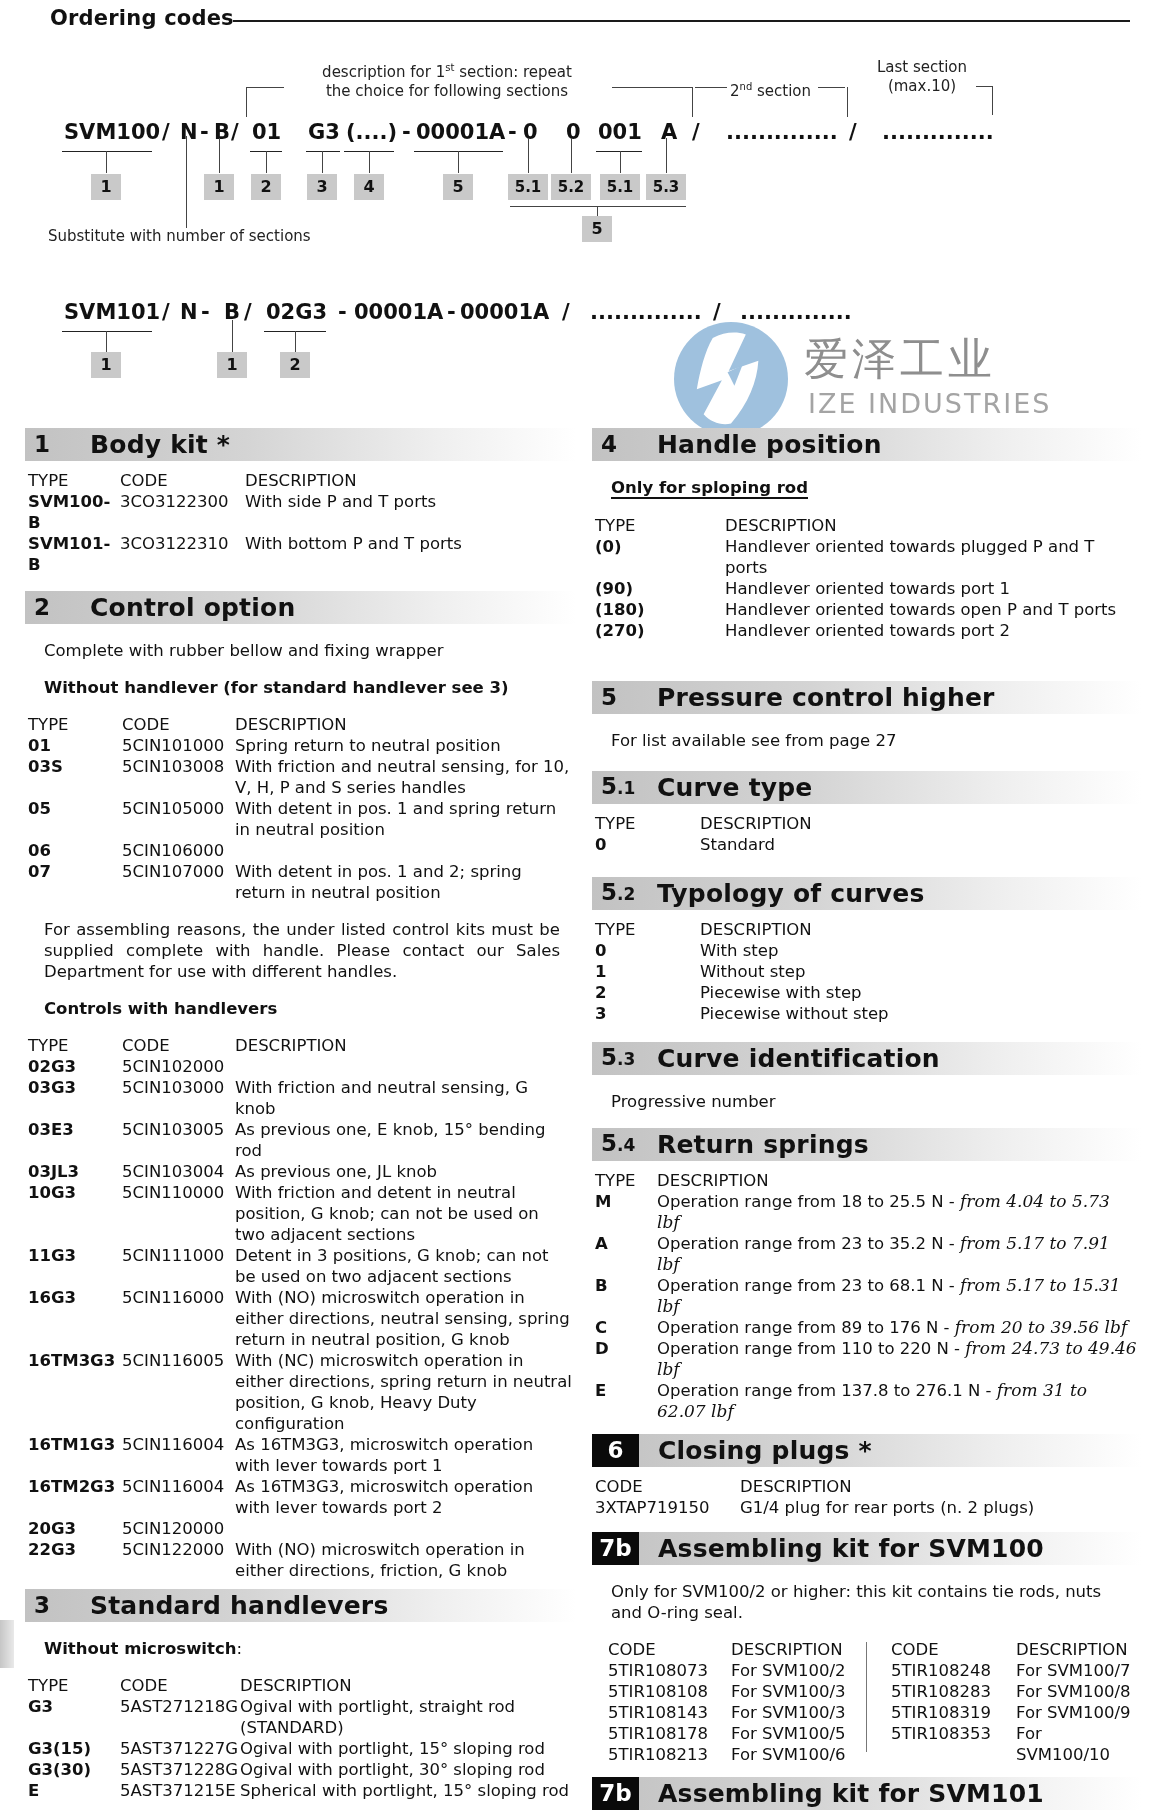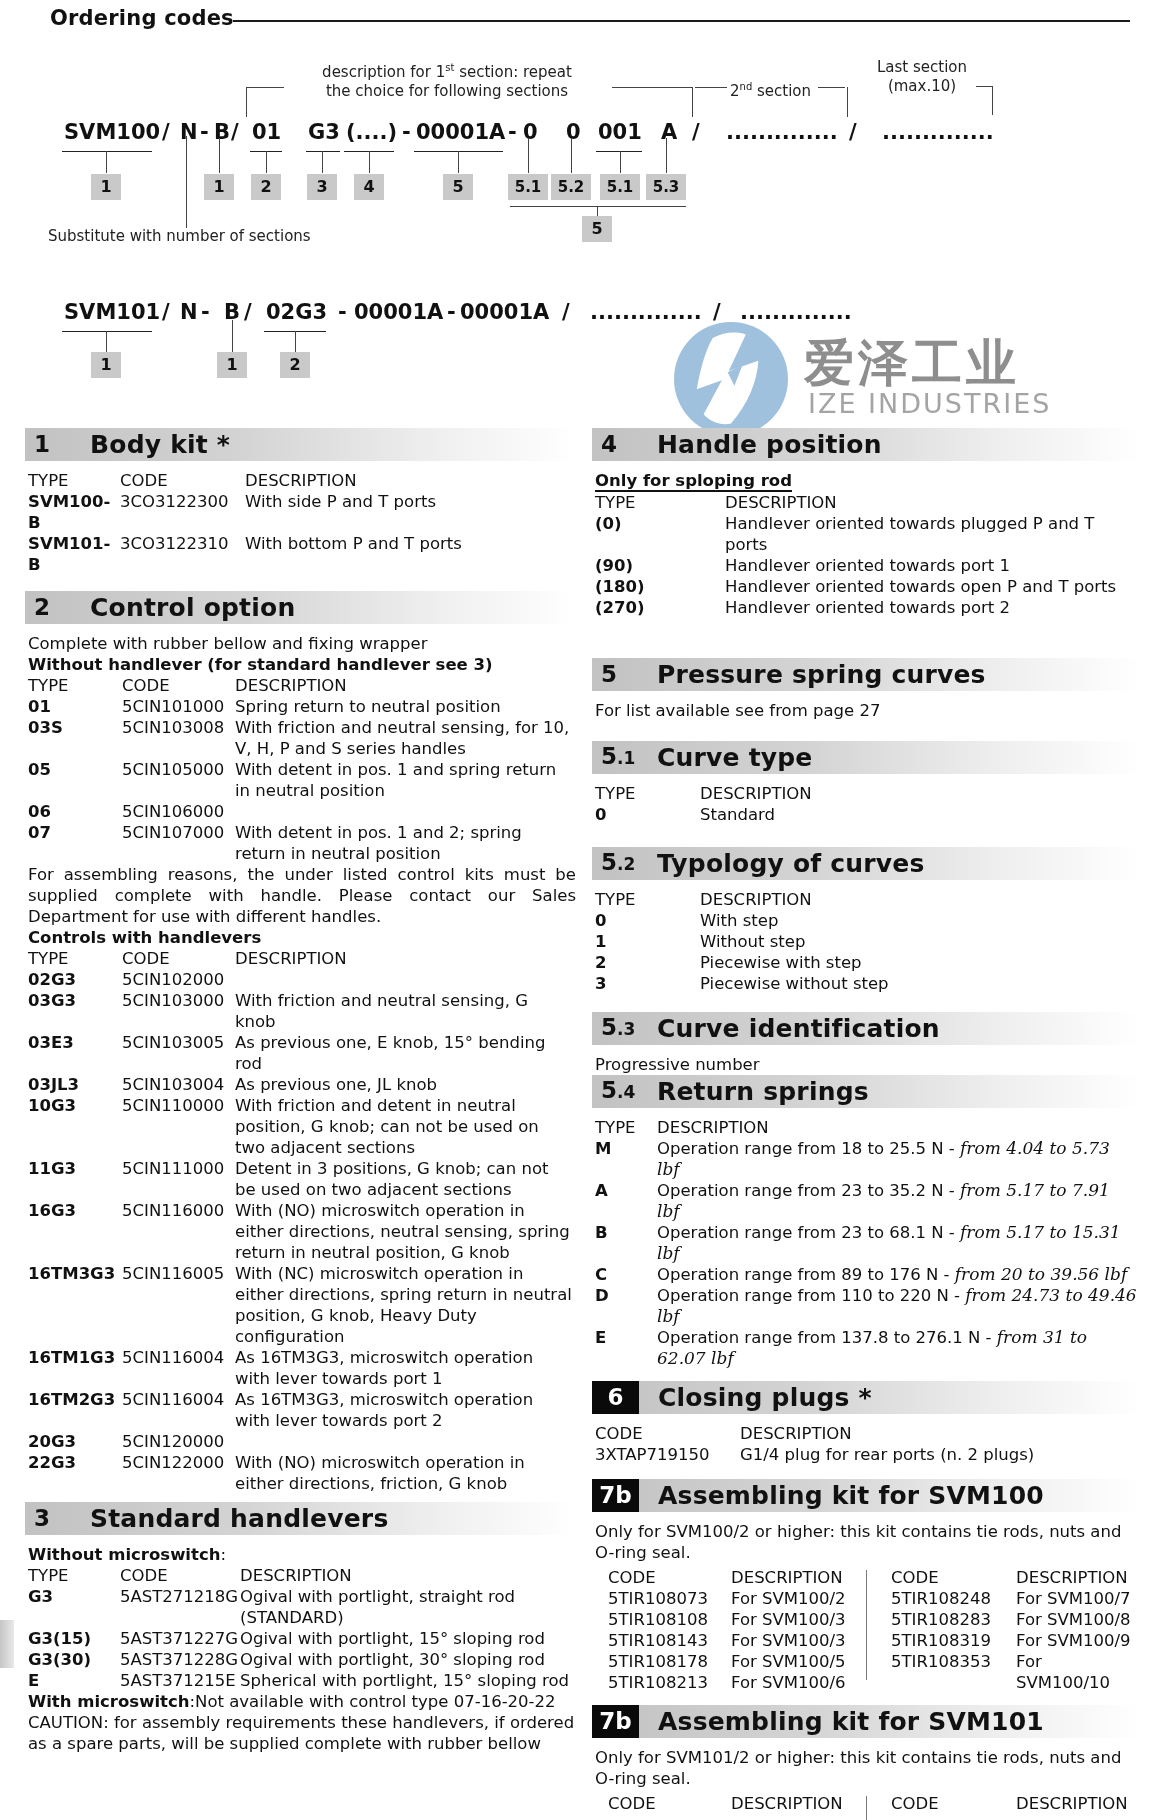--- a/index.html
+++ b/index.html
@@ -50,21 +50,21 @@
   #boxes2{position:absolute;top:352px;left:0;}
   #boxes2 .fbox:nth-of-type(1){left:91px;width:30px}
   #boxes2 .fbox:nth-of-type(2){left:217px;width:30px}
   #boxes2 .fbox:nth-of-type(3){left:280px;width:30px}
   .ul{position:absolute;height:1px;background:#222;}
   .group5-box{position:absolute;left:582px;top:216px;width:30px;height:26px;background:#c9c9c9;
               font-weight:bold;font-size:16px;text-align:center;line-height:26px;}
   .substitute{position:absolute;left:48px;top:227px;font-size:15px;color:#222;}
   
   .wm-circle{position:absolute;left:674px;top:322px;width:114px;height:114px;}
-  .wm-cn{position:absolute;left:804px;top:330px;font-size:50px;font-weight:bold;color:#8e8e8e;letter-spacing:4px;}
+  .wm-cn{position:absolute;left:804px;top:330px;font-size:44px;font-weight:normal;color:#8e8e8e;letter-spacing:4px;}
   .wm-en{position:absolute;left:808px;top:388px;font-size:27px;color:#a4a4a4;letter-spacing:2px;}
   
   .col{position:absolute;top:428px;font-size:16.5px;line-height:21px;}
   #col-left{left:25px;width:551px;}
   #col-right{left:592px;width:549px;}
   .sec-head{height:33px;background:linear-gradient(90deg,#c2c2c2 0%,#d4d4d4 40%,#efefef 75%,#ffffff 100%);
             display:flex;align-items:center;margin-bottom:9px;}
   .sec-head .num{width:56px;padding-left:9px;font-size:23px;font-weight:bold;flex:0 0 auto;}
   .sec-head .num .numsub{font-size:17px;font-weight:bold;}
   .sec-head .ttl{font-size:25px;font-weight:bold;letter-spacing:.2px;}
@@ -77,21 +77,21 @@
   .trow.hdr .c1{font-weight:normal;}
   .r3a{grid-template-columns:92px 125px 1fr}
   .r3b{grid-template-columns:94px 113px 1fr}
   .r3c{grid-template-columns:92px 120px 1fr}
   .r2a{grid-template-columns:130px 1fr}
   .r2b{grid-template-columns:105px 1fr}
   .r2c{grid-template-columns:62px 1fr}
   .r2d{grid-template-columns:145px 1fr}
   .r2e{grid-template-columns:123px 1fr}
   .r2f{grid-template-columns:125px 1fr}
-  .para{margin:0;padding-left:3px;}
+  .para{margin:16px;padding-left:3px;}
   .para.just{text-align:justify;}
   .bold{font-weight:bold;}
   .ul-bold{font-weight:bold;border-bottom:2px solid #111;display:inline-block;line-height:19px;}
   .lbf{font-family:"DejaVu Serif","Liberation Serif",serif;font-style:italic;font-size:17px;}
   .pairwrap{position:relative;display:flex;padding-left:16px;margin-top:4px;}
   .pairwrap .half-l{width:283px;flex:0 0 auto;}
   .pairwrap .half-r{flex:1;}
   .pair-div{position:absolute;left:274px;top:3px;width:1px;height:110px;background:#777;}
   .mt8{margin-top:8px}.mt12{margin-top:12px}.mt14{margin-top:14px}.mt16{margin-top:16px}
   .mt17{}.mt18{margin-top:18px}.mt20{margin-top:20px}.mt22{margin-top:22px}.mt40{margin-top:40px}
@@ -427,21 +427,21 @@
       <div class="c2">Handlever oriented towards open P and T ports</div>
     </div>
       <div class="trow r2a">
       <div class="c1">(270)</div>
       <div class="c2">Handlever oriented towards port 2</div>
     </div>
     </div>
 
   <div class="sec-head mt40">
     <div class="num"><span>5</span></div>
-    <div class="ttl">Pressure spring curves</div>
+    <div class="ttl">Pressure control higher</div>
   </div>
   <p class="para">For list available see from page 27</p>
 
   <div class="sec-head mt20">
     <div class="num"><span>5</span><span class="numsub">.1</span></div>
     <div class="ttl">Curve type</div>
   </div>
   <div class="tbl">
     <div class="trow r2b hdr">
       <div class="c1">TYPE</div>

